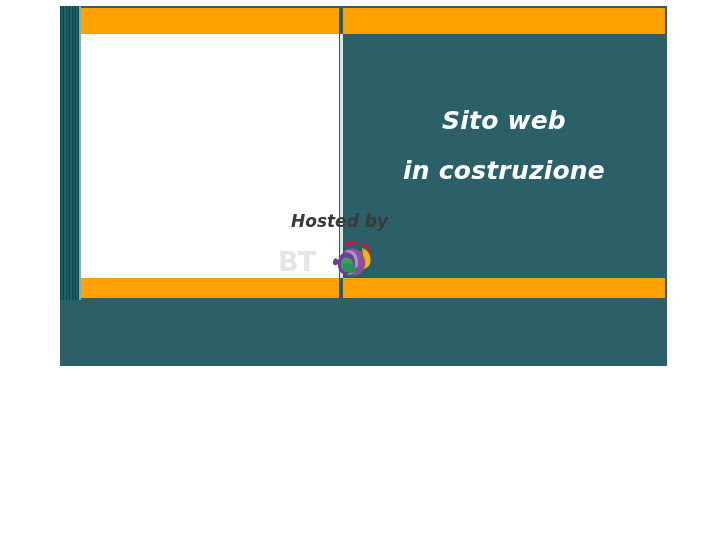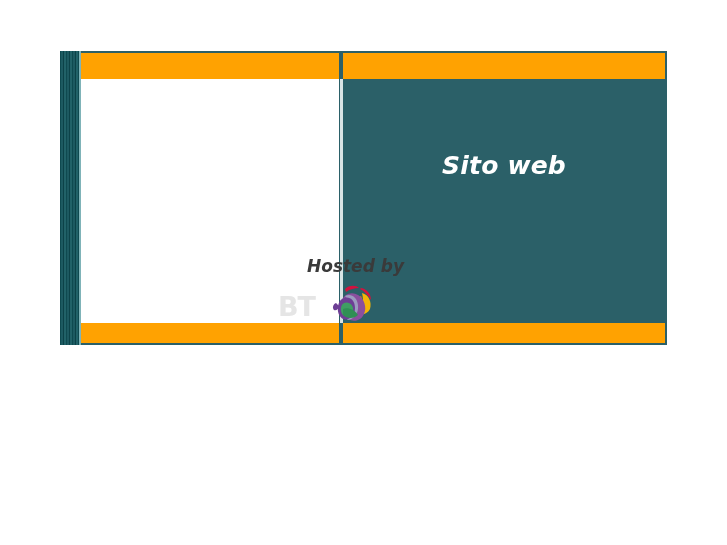--- a/index.html
+++ b/index.html
@@ -14,24 +14,23 @@
     overflow: hidden;
     font-family: "Liberation Sans", sans-serif;
   }
 
   
   #banner {
     position: absolute;
     left: 60px;
     top: 6px;
     width: 607px;
-    height: 294px;
+    height: 360px;
     background: #2b6068;
     box-sizing: border-box;
-    margin-top: 45px;
   }
 
   
   #spine {
     position: absolute;
     left: 0px;
     top: 0px;
     width: 19px;
     height: 294px;
     background:
@@ -162,21 +161,20 @@
     position: absolute;
     left: 21px;
     top: 205px;
     width: 307px;
     text-align: right;
     color: #3a3a3a;
     font-family: "DejaVu Sans", sans-serif;
     font-weight: bold;
     font-style: italic;
     font-size: 17px;
-    padding-left: 16px;
   }
 
   #bt-logo {
     position: absolute;
     left: 218px;
     top: 236px;
     width: 95px;
     height: 42px;
   }
   #bt-wordmark {
@@ -207,20 +205,21 @@
   <div id="top-divider"></div>
   <div id="top-band-right" class="orange"></div>
 
   <div id="white-panel"></div>
 
   <div id="teal-panel-edge"></div>
   <div id="teal-panel"></div>
 
   <div id="headline">
     <span class="line">Sito web</span>
+    <span class="line">in costruzione</span>
   </div>
 
   <div id="hosted-by-label">Hosted by</div>
 
   <div id="bt-logo">
     <div id="bt-wordmark">BT</div>
     <svg id="bt-globe" width="46" height="46" viewBox="0 0 46 46">
       <path d="M17 6 C21 2, 28 2, 31 5 C27 5, 22 6, 18 9 Z" fill="#d1123f"></path>
       <path d="M33 5 C39 6, 43 11, 43 17 C40 12, 36 8, 32 6 Z" fill="#d1123f"></path>
       <path d="M34 10 C41 12, 44 19, 42 26 C40 30, 36 32, 32 31 C35 26, 36 18, 34 10 Z" fill="#f3b407"></path>

